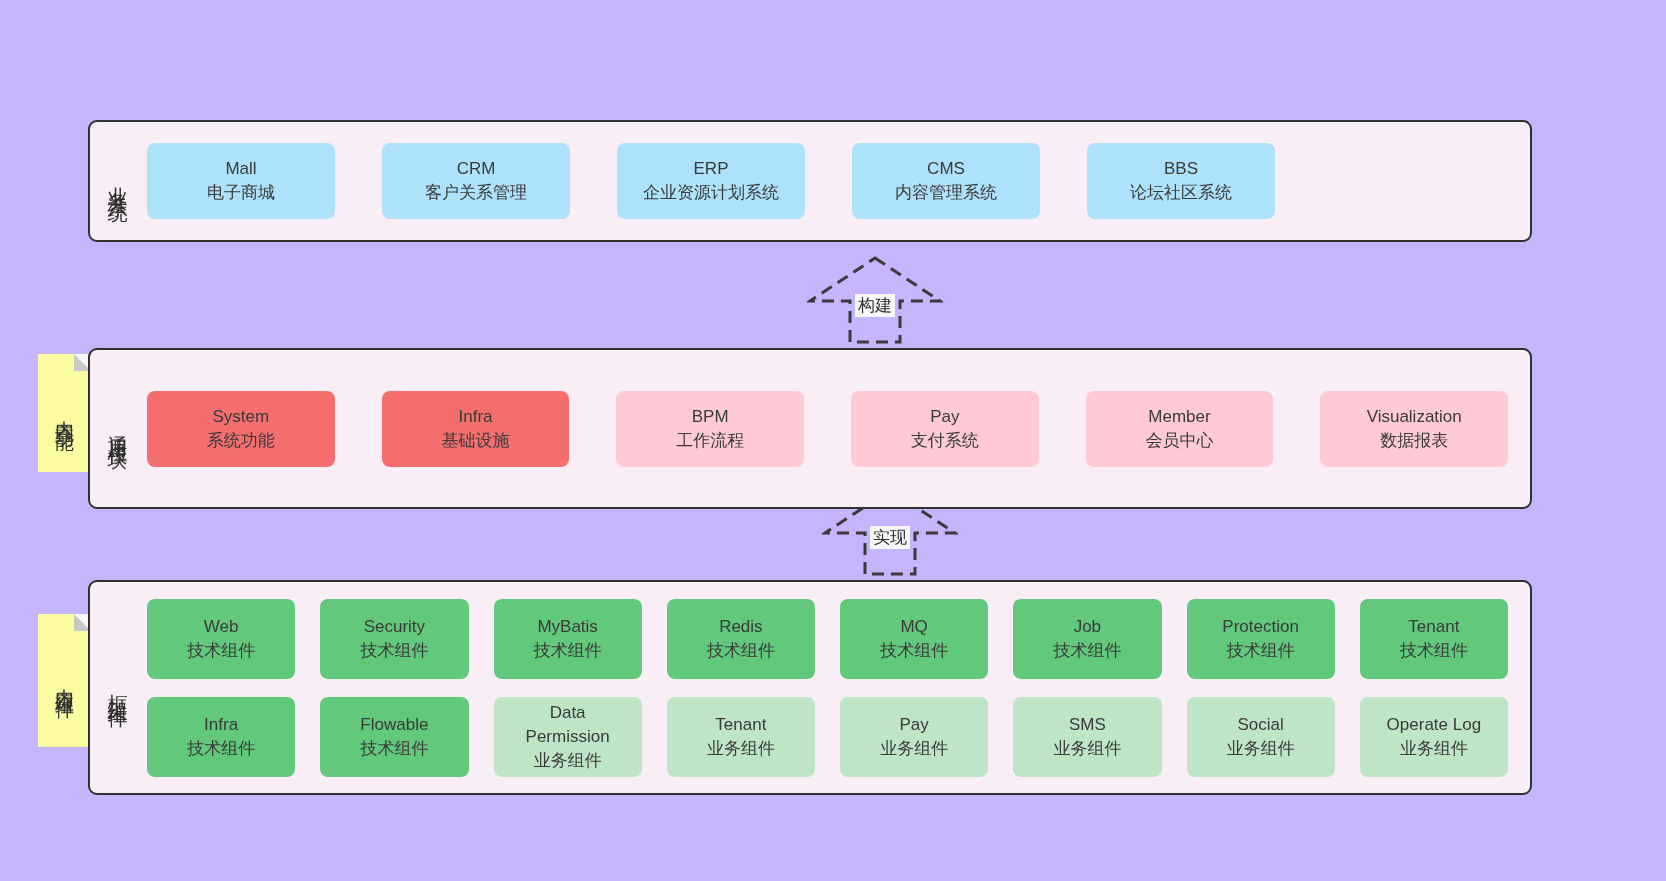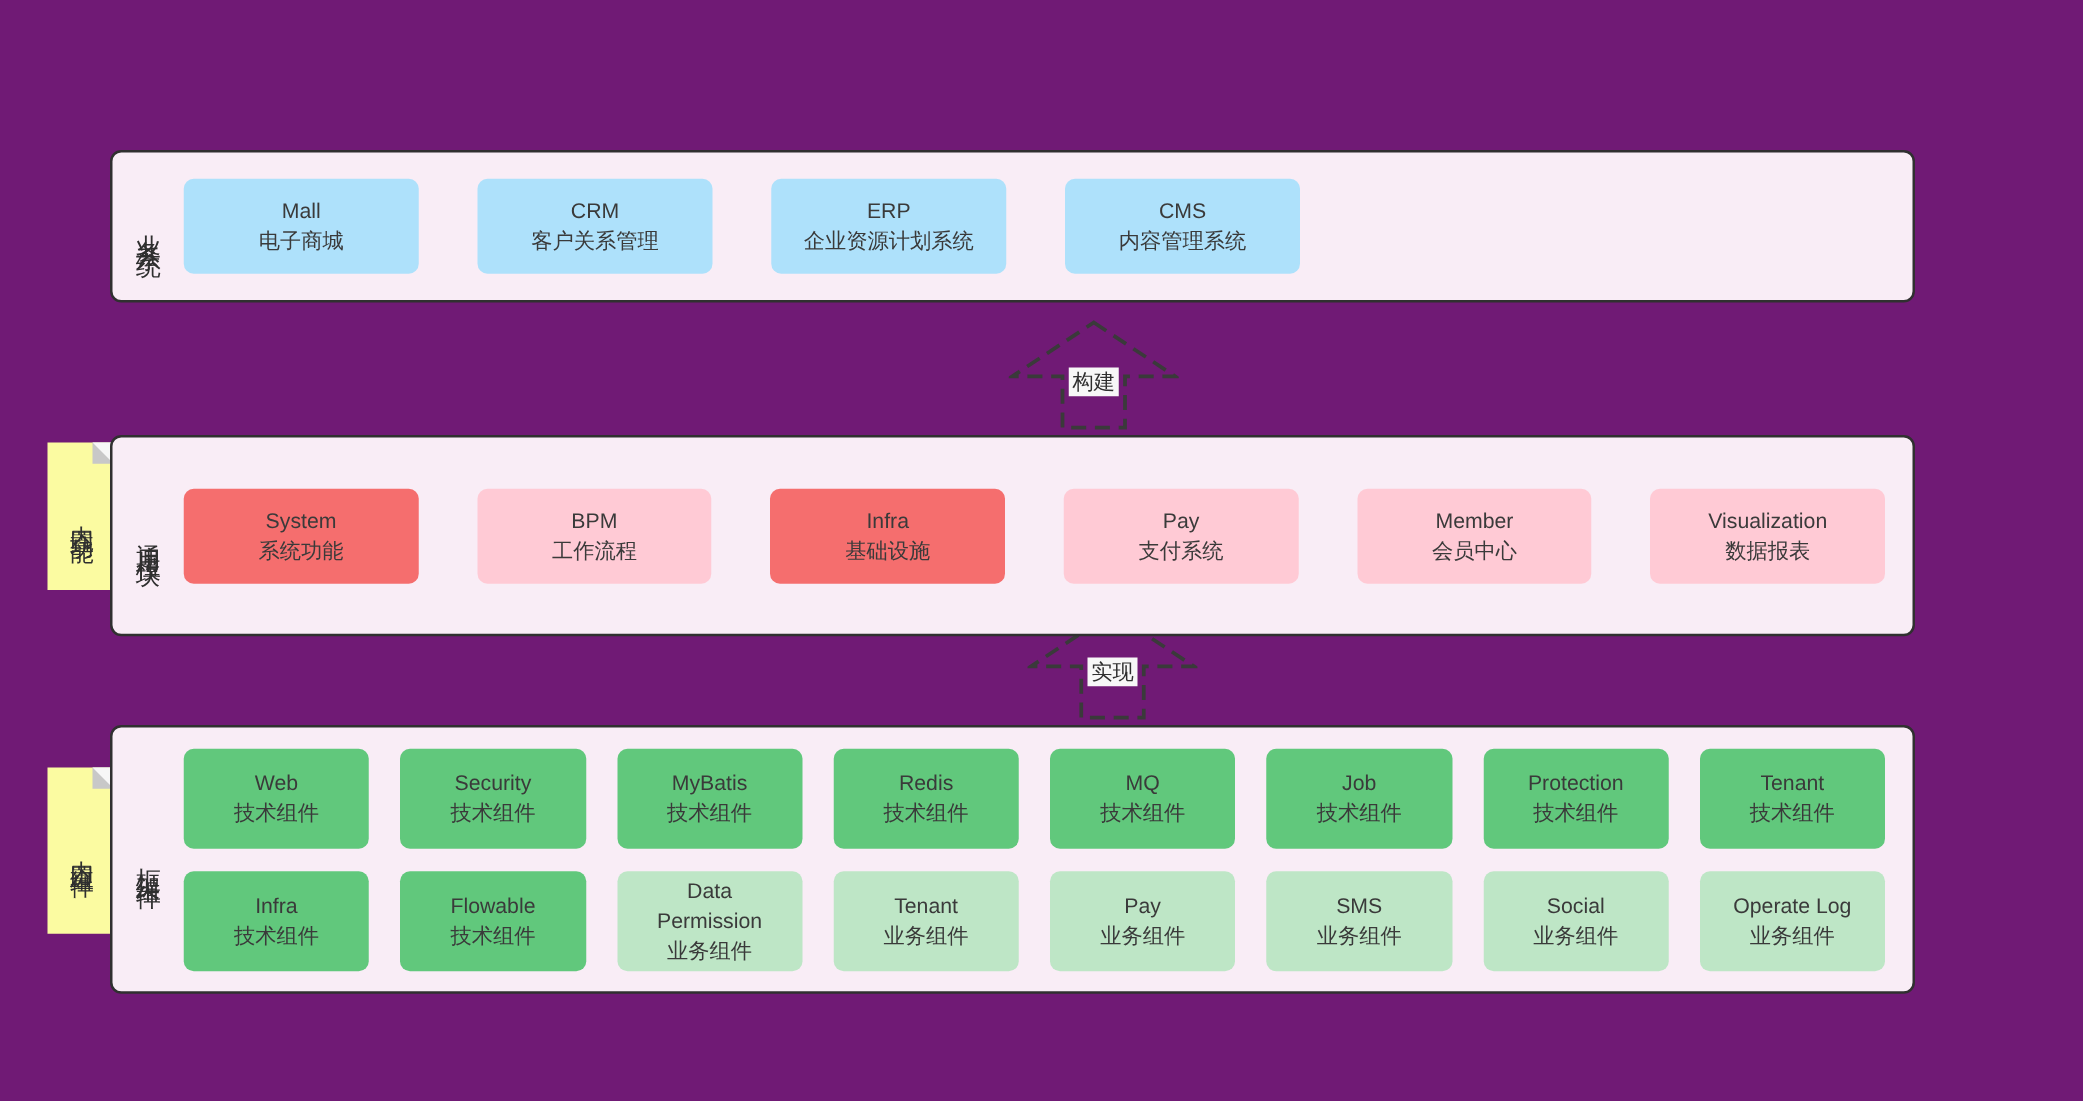--- a/index.html
+++ b/index.html
@@ -1,19 +1,19 @@
 <!DOCTYPE html>
 <html><head>
 <meta charset="utf-8">
 <style>
   html,body{margin:0;padding:0;}
   .stage{
     position:relative;
     width:1666px;height:881px;
-    background:#701a75;
+    background:#c4b5fd;
     font-family:"Liberation Sans",sans-serif;
     color:#363636;
     overflow:hidden;
   }
   
   .layer{
     position:absolute;left:88px;width:1444px;
     background:#f9edf6;
     border:2px solid #303030;
     border-radius:9px;
@@ -105,46 +105,50 @@
           <div>客户关系管理</div>
         </div>
         <div class="box v-blue">
           <div>ERP</div>
           <div>企业资源计划系统</div>
         </div>
         <div class="box v-blue">
           <div>CMS</div>
           <div>内容管理系统</div>
         </div>
+        <div class="box v-blue">
+          <div>BBS</div>
+          <div>论坛社区系统</div>
+        </div>
       </div>
     </div>
   </section>
 
   <div class="arrow" id="arrow-build">
     <svg viewBox="0 0 136 90">
       <polygon points="68,3 133,46 93,46 93,87 43,87 43,46 3,46" fill="none" stroke="#3a3a3a" stroke-width="3" stroke-dasharray="12 7"></polygon>
     </svg>
     <span class="lbl">构建</span>
   </div>
 
   <section class="layer" id="layer-modules">
     <div class="side-label">通用模块</div>
     <div class="rows">
       <div class="row row-6">
         <div class="box v-red">
           <div>System</div>
           <div>系统功能</div>
         </div>
-        <div class="box v-pink">
-          <div>BPM</div>
-          <div>工作流程</div>
-        </div>
         <div class="box v-red">
           <div>Infra</div>
           <div>基础设施</div>
+        </div>
+        <div class="box v-pink">
+          <div>BPM</div>
+          <div>工作流程</div>
         </div>
         <div class="box v-pink">
           <div>Pay</div>
           <div>支付系统</div>
         </div>
         <div class="box v-pink">
           <div>Member</div>
           <div>会员中心</div>
         </div>
         <div class="box v-pink">

